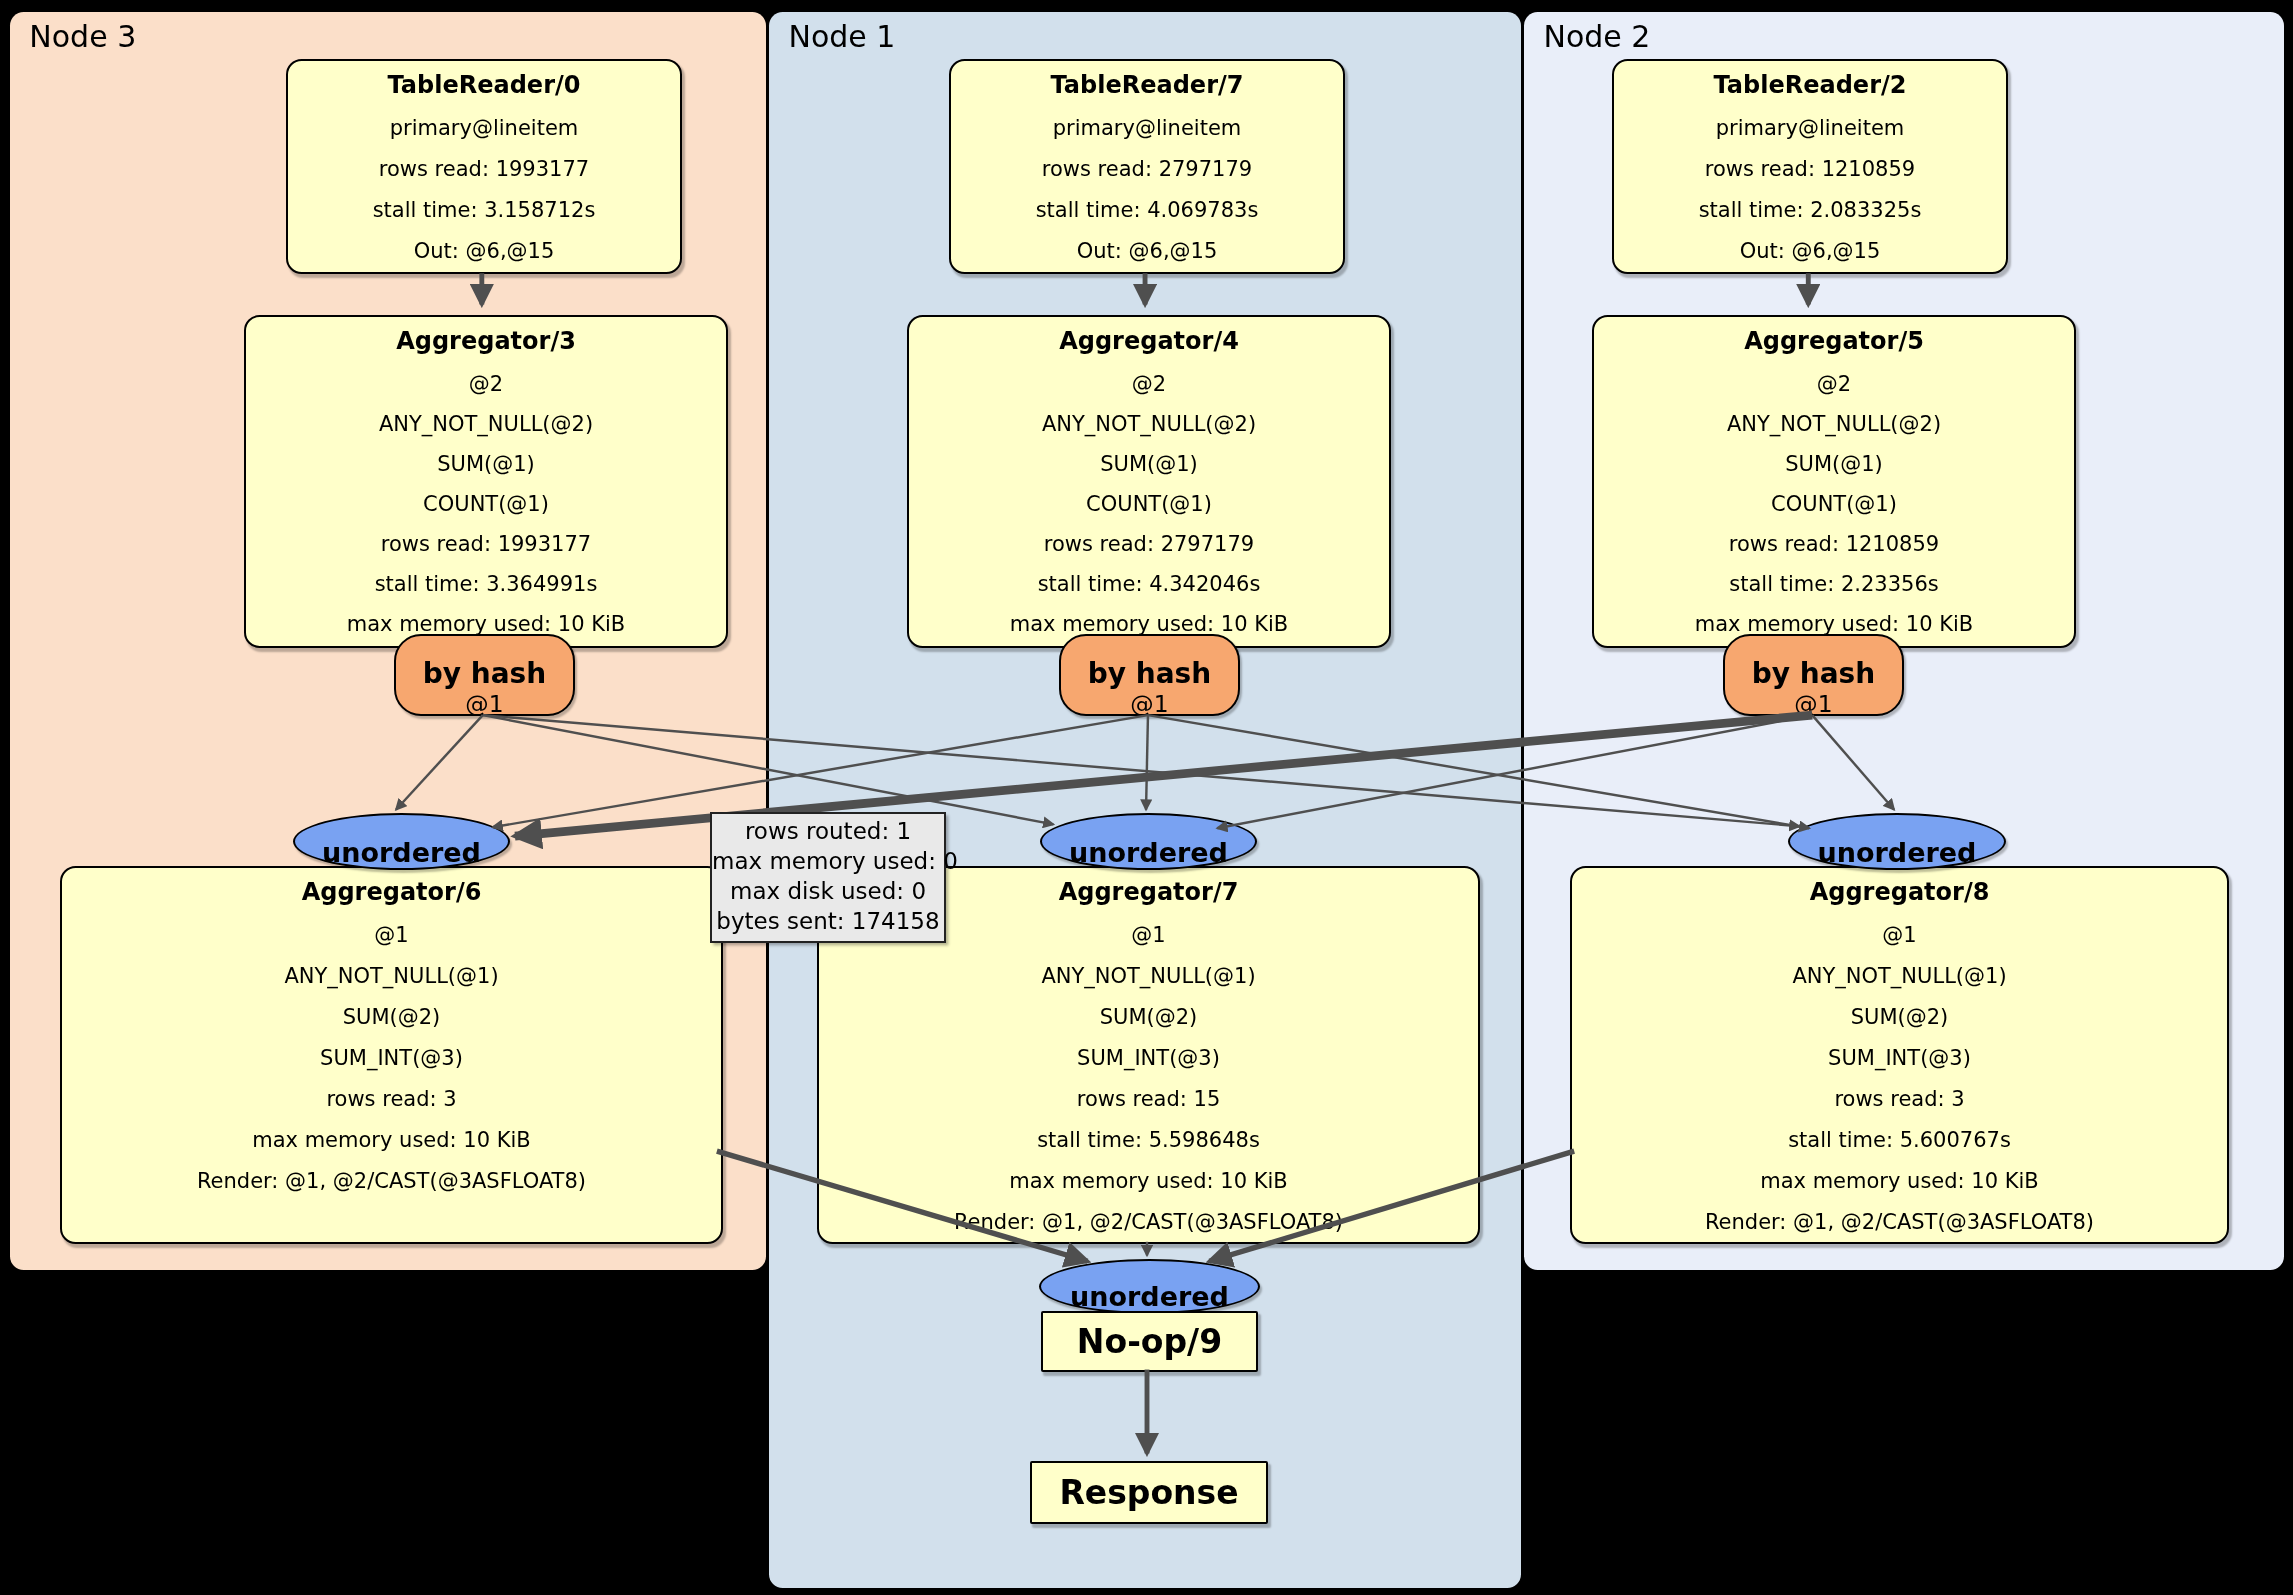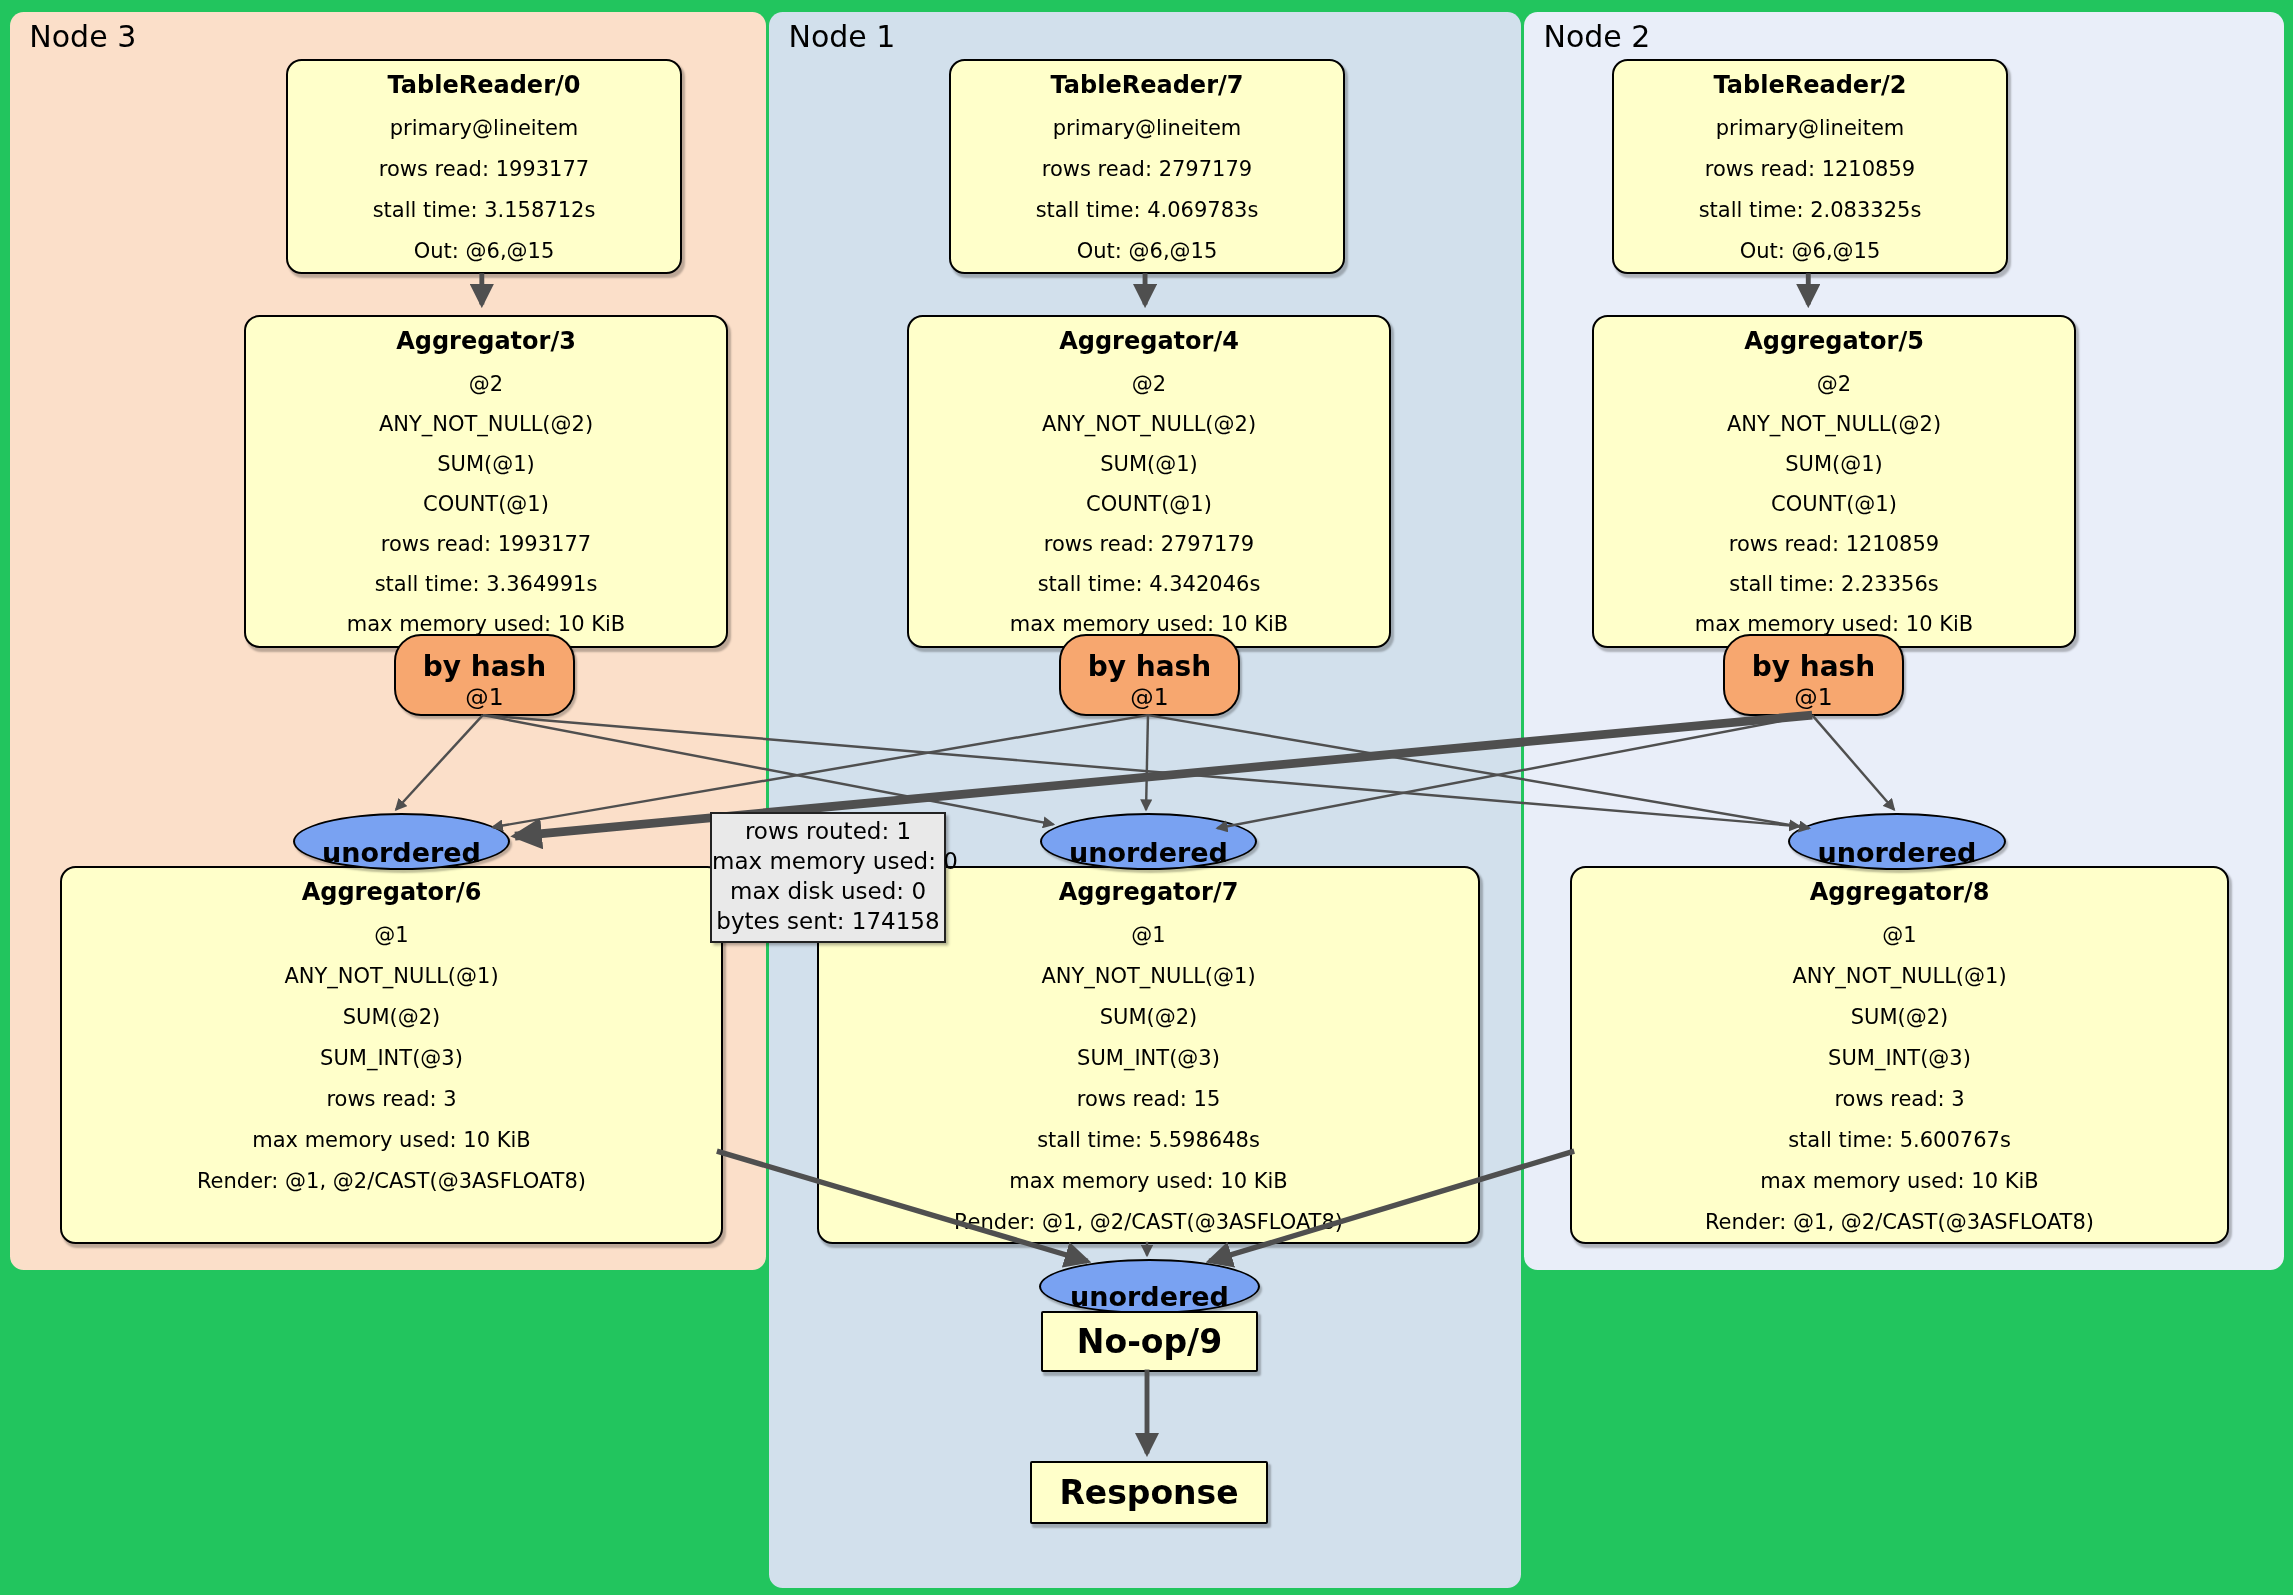--- a/index.html
+++ b/index.html
@@ -1,38 +1,38 @@
 <!DOCTYPE html>
 <html style="--region_node3: #fbdfc9; --region_node1: #d2e0ec; --region_node2: #e9eef9; --processor_fill: #ffffca; --router_fill: #f7a76f; --stream_fill: #79a2f2; --tooltip_fill: #e9e9e9; --edge: #4f4f4f;"><head>
 <meta charset="utf-8">
 <style>
   html,body{margin:0;padding:0;background:#ffffff;}
   body{font-family:"DejaVu Sans","Liberation Sans",sans-serif;color:#000;}
-  #canvas{position:relative;width:2294px;height:1596px;background:#22c55e;overflow:hidden;}
+  #canvas{position:relative;width:2294px;height:1596px;background:#000000;overflow:hidden;}
 
   .region{position:absolute;border-radius:13.7px;z-index:1;}
   #region-node3{left:9.8px;top:11.7px;width:756px;height:1258px;background:var(--region_node3);}
   #region-node1{left:769px;top:11.7px;width:752px;height:1576px;background:var(--region_node1);}
   #region-node2{left:1524px;top:11.7px;width:760px;height:1258px;background:var(--region_node2);}
   .region-label{position:absolute;left:19.5px;top:7.8px;font-size:30px;line-height:35px;}
 
   #edges{position:absolute;left:0;top:0;z-index:5;pointer-events:none;}
   #edges line{stroke:var(--edge);}
   #edges .ah{fill:var(--edge);}
 
   .proc{position:absolute;z-index:3;background:var(--processor_fill);border:2px solid #000;
         border-radius:15.6px;text-align:center;box-shadow:2.9px 3.9px 2px rgba(0,0,0,0.25);}
   .proc .t{font-weight:bold;font-size:24px;line-height:45px;padding-top:2px;}
   .proc .l{font-size:21px;line-height:40px;white-space:nowrap;}
   .proc.tr .l{line-height:41px;}
   .proc.agg-lo .l{line-height:41px;}
 
   .router{position:absolute;z-index:4;width:177px;height:78px;background:var(--router_fill);
           border:2.9px solid #000;border-radius:27px;text-align:center;box-shadow:2px 2.9px 2px rgba(0,0,0,0.25);}
-  .router .rt{font-weight:bold;font-size:28px;line-height:35px;margin-top:13px;}
+  .router .rt{font-weight:bold;font-size:28px;line-height:35px;margin-top:20px;}
   .router .rs{font-size:23.4px;line-height:27px;}
 
   .stream{position:absolute;z-index:4;background:var(--stream_fill);border:2.9px solid #000;
           border-radius:50%;display:flex;align-items:flex-end;justify-content:center;
           font-weight:bold;font-size:27px;box-shadow:2px 2.9px 2px rgba(0,0,0,0.25);}
 
   .label-box{position:absolute;z-index:4;background:var(--processor_fill);border:2px solid #000;
              border-radius:2px;display:flex;align-items:center;justify-content:center;
              font-weight:bold;font-size:33px;box-shadow:2.9px 3.9px 2px rgba(0,0,0,0.25);}
 

